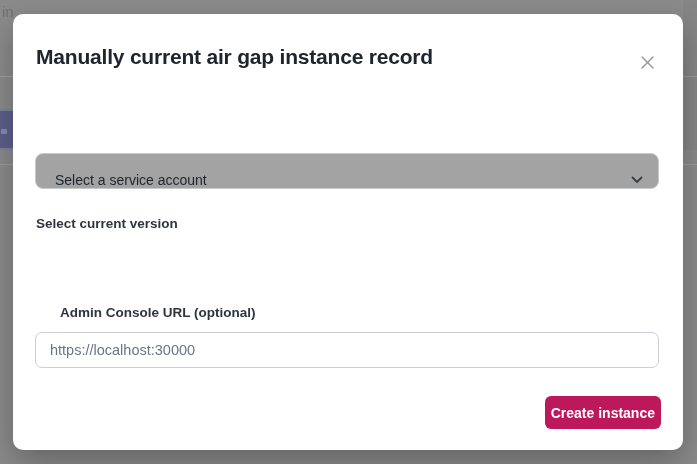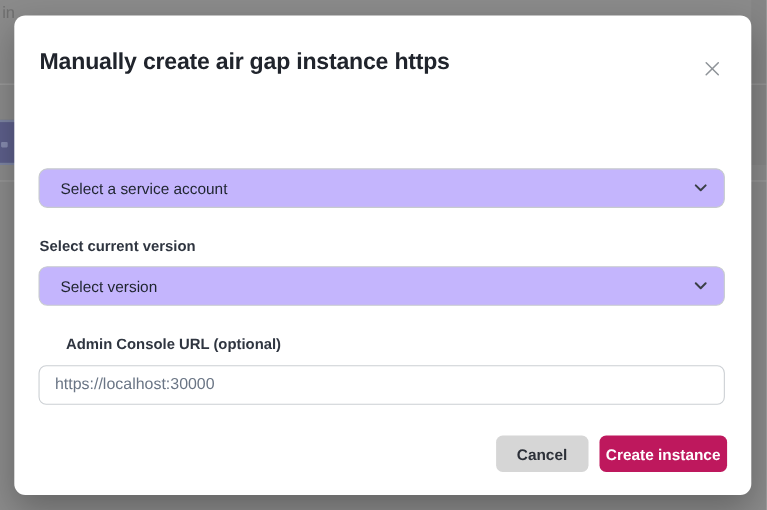--- a/index.html
+++ b/index.html
@@ -56,22 +56,22 @@
   .field-label {
     position: absolute; left: 23px;
     font-size: 13.5px; font-weight: 600; color: #2f3540; line-height: 14px;
   }
   .lbl-1 { top: 113px; }
   .lbl-2 { top: 203px; }
   .lbl-3 { top: 292px; margin-left: 24px; }
 
   .select-box {
     position: absolute; left: 22px; width: 624px; height: 36px;
-    border: 1px solid #c7cbce; border-radius: 8px; background: #c4b5fd;
-    display: flex; align-items: center;
+    border: 1px solid #c7cbce; border-radius: 8px; background: #a3a3a3;
+    display: flex; align-items: flex-end;
     padding: 0 15px 0 19px; cursor: pointer;
   }
   .sel-1 { top: 139px; }
   .sel-2 { top: 228px; }
   .select-value { font-size: 14px; color: #1e242e; flex: 1; }
   .chevron { flex: 0 0 auto; }
 
   .text-input {
     position: absolute; left: 22px; top: 318px; width: 624px; height: 36px;
     border: 1px solid #ccd0d4; border-radius: 7px; background: #ffffff;
@@ -101,51 +101,42 @@
   <div class="bd-line-1"></div>
   <div class="bd-accent-row">
     <div class="bd-accent-tick"></div>
   </div>
   <div class="bd-line-2"></div>
   <div class="bd-right-shade"></div>
 </div>
 
 <div class="modal">
 
-  <h1 class="modal-title">Manually create air gap instance https</h1>
+  <h1 class="modal-title">Manually current air gap instance record</h1>
 
   <button class="close-btn" aria-label="Close">
     <span>
       <svg width="15" height="15" viewBox="0 0 15 15">
         <line x1="2" y1="2" x2="13" y2="13" stroke="#8f9499" stroke-width="1.4" stroke-linecap="round"></line>
         <line x1="13" y1="2" x2="2" y2="13" stroke="#8f9499" stroke-width="1.4" stroke-linecap="round"></line>
       </svg>
     </span>
   </button>
 
   <div class="select-box sel-1" role="combobox">
     <span class="select-value">Select a service account</span>
     <span class="chevron">
       <svg width="12" height="8" viewBox="0 0 12 8">
         <polyline points="1.5,1.5 6,6 10.5,1.5" fill="none" stroke="#3a3f46" stroke-width="1.8" stroke-linecap="round" stroke-linejoin="round"></polyline>
       </svg>
     </span>
   </div>
 
   <label class="field-label lbl-2">Select current version</label>
-  <div class="select-box sel-2" role="combobox">
-    <span class="select-value">Select version</span>
-    <span class="chevron">
-      <svg width="12" height="8" viewBox="0 0 12 8">
-        <polyline points="1.5,1.5 6,6 10.5,1.5" fill="none" stroke="#3a3f46" stroke-width="1.8" stroke-linecap="round" stroke-linejoin="round"></polyline>
-      </svg>
-    </span>
-  </div>
 
   <label class="field-label lbl-3">Admin Console URL (optional)</label>
   <input type="text" class="text-input" placeholder="https://localhost:30000" style="">
 
   <div class="actions">
-    <button class="btn btn-cancel">Cancel</button>
     <button class="btn btn-submit">Create instance</button>
   </div>
 
 </div>
 
 </body></html>

